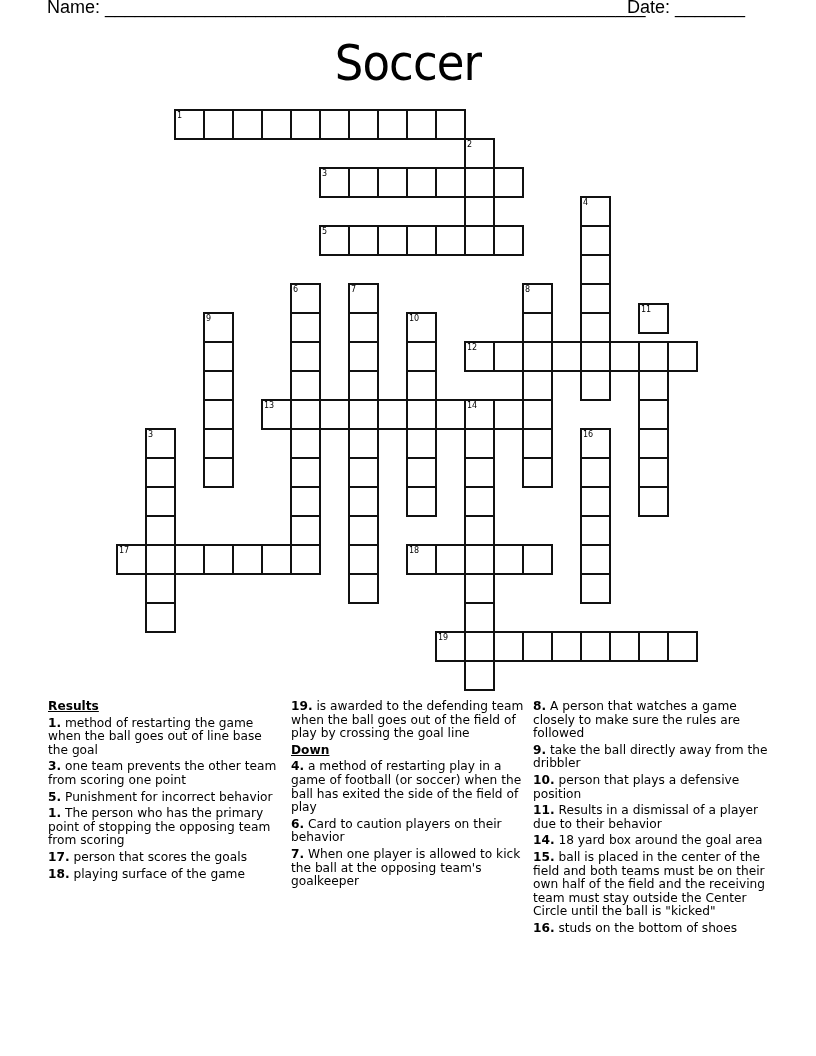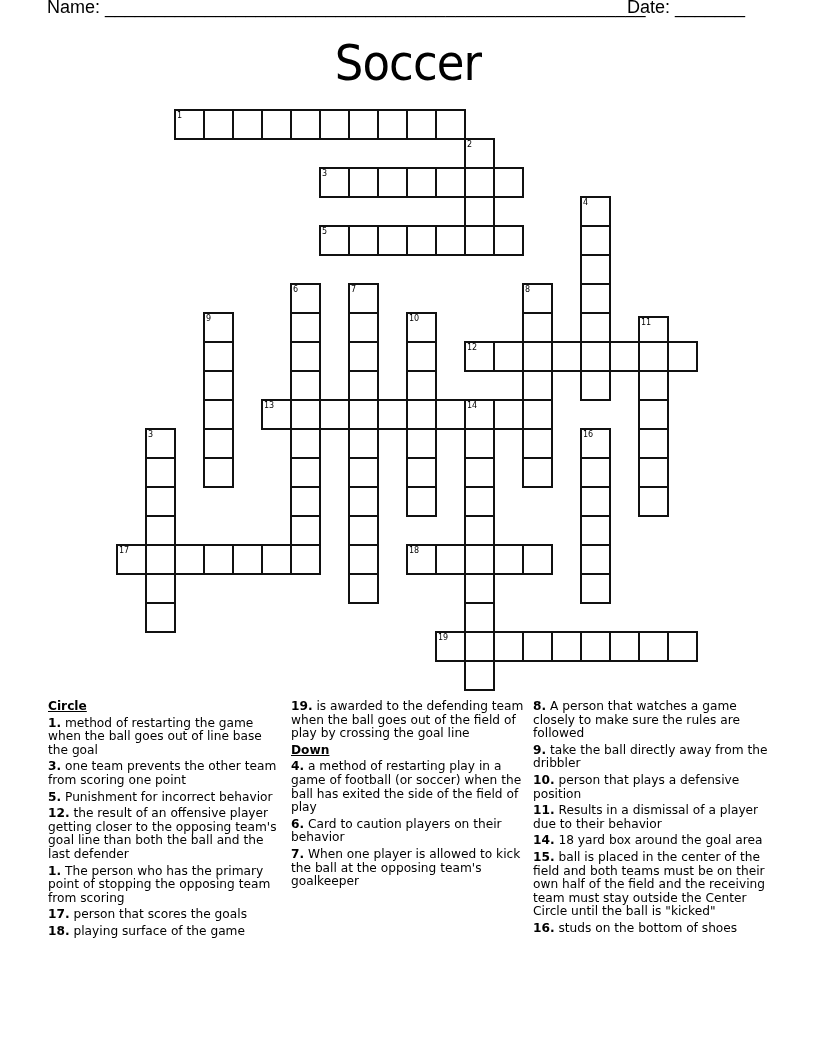--- a/index.html
+++ b/index.html
@@ -113,21 +113,21 @@
     <div class="cell" style="left: 204px; top: 458px;"></div>
     <div class="cell" style="left: 407px; top: 313px;">
       <span class="num">10</span>
     </div>
     <div class="cell" style="left: 407px; top: 342px;"></div>
     <div class="cell" style="left: 407px; top: 371px;"></div>
     <div class="cell" style="left: 407px; top: 400px;"></div>
     <div class="cell" style="left: 407px; top: 429px;"></div>
     <div class="cell" style="left: 407px; top: 458px;"></div>
     <div class="cell" style="left: 407px; top: 487px;"></div>
-    <div class="cell" style="left: 639px; top: 317px; text-align: right;">
+    <div class="cell" style="left: 639px; top: 304px; text-align: right;">
       <span class="num">11</span>
     </div>
     <div class="cell" style="left: 639px; top: 342px;"></div>
     <div class="cell" style="left: 639px; top: 371px;"></div>
     <div class="cell" style="left: 639px; top: 400px;"></div>
     <div class="cell" style="left: 639px; top: 429px;"></div>
     <div class="cell" style="left: 639px; top: 458px;"></div>
     <div class="cell" style="left: 639px; top: 487px;"></div>
     <div class="cell" style="left: 465px; top: 342px;">
       <span class="num">12</span>
@@ -192,26 +192,25 @@
     <div class="cell" style="left: 523px; top: 632px;"></div>
     <div class="cell" style="left: 552px; top: 632px;"></div>
     <div class="cell" style="left: 581px; top: 632px;"></div>
     <div class="cell" style="left: 610px; top: 632px;"></div>
     <div class="cell" style="left: 639px; top: 632px;"></div>
     <div class="cell" style="left: 668px; top: 632px;"></div>
   </div>
 
 <div class="clues">
   <div class="col" id="col1" style="left:48px;width:235px;">
-    <div class="sect">Circle</div>
+    <div class="sect">Results</div>
     <div id="across-list-a">
         <div class="clue"><b>1.</b><span> </span><span>method of restarting the game when the ball goes out of line base the goal</span></div>
         <div class="clue"><b>3.</b><span> </span><span>one team prevents the other team from scoring one point</span></div>
         <div class="clue"><b>5.</b><span> </span><span>Punishment for incorrect behavior</span></div>
-        <div class="clue"><b>12.</b><span> </span><span>the result of an offensive player getting closer to the opposing team's goal line than both the ball and the last defender</span></div>
         <div class="clue"><b>1.</b><span> </span><span>The person who has the primary point of stopping the opposing team from scoring</span></div>
         <div class="clue"><b>17.</b><span> </span><span>person that scores the goals</span></div>
         <div class="clue"><b>18.</b><span> </span><span>playing surface of the game</span></div>
       </div>
   </div>
   <div class="col" id="col2" style="left:291px;width:235px;">
     <div id="across-list-b">
         <div class="clue"><b>19.</b><span> </span><span>is awarded to the defending team when the ball goes out of the field of play by crossing the goal line</span></div>
       </div>
     <div class="sect">Down</div>

